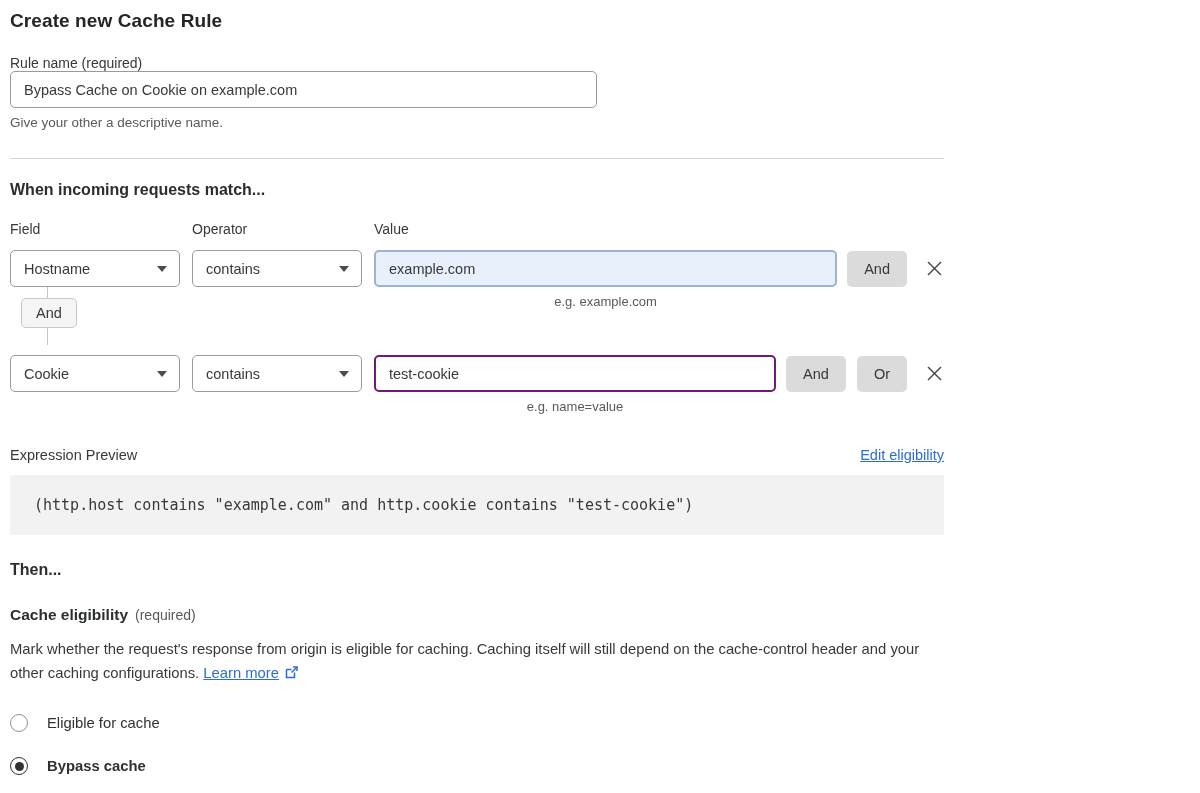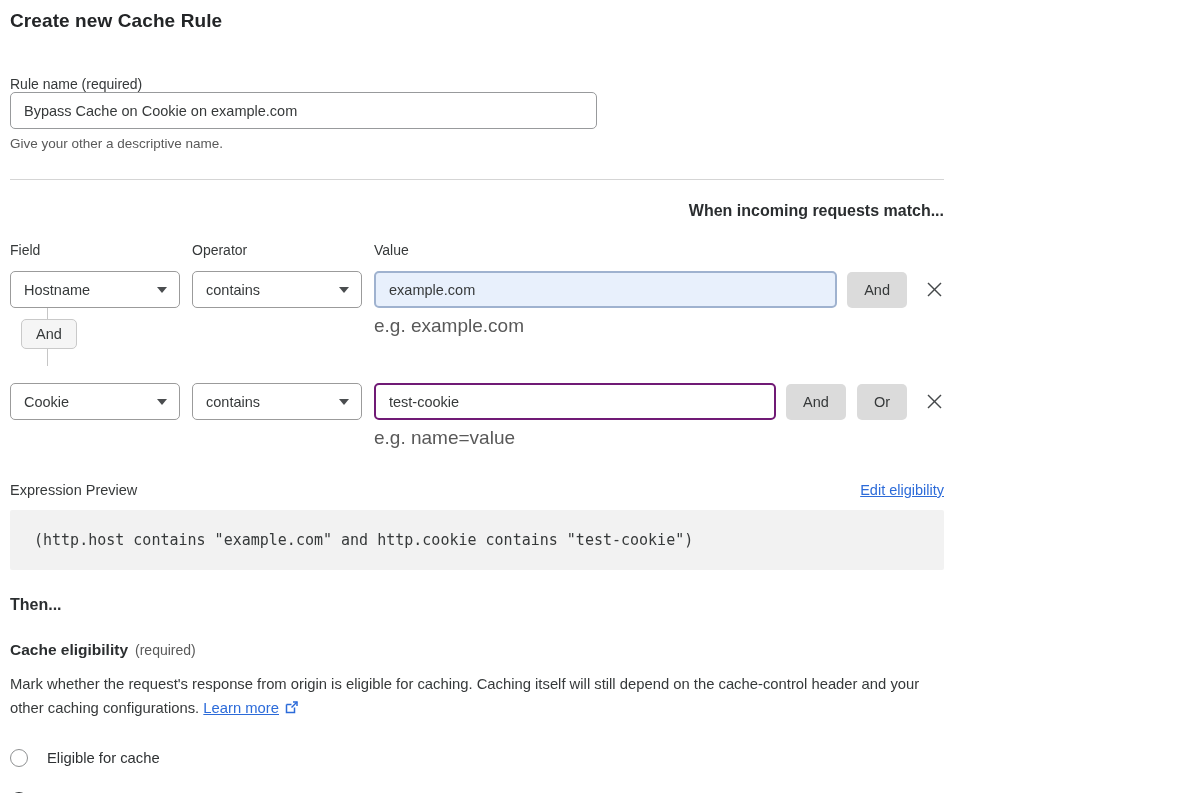--- a/index.html
+++ b/index.html
@@ -12,35 +12,35 @@
     -webkit-font-smoothing: antialiased;
   }
   .container { width: 960px; padding: 0 16px 0 10px; }
 
   .page-title {
     margin: 10px 0 0 0;
     font-size: 19px; font-weight: 700; color: #232527;
     letter-spacing: 0.1px;
   }
 
-  .field-label { margin-top: 44px; font-size: 14px; color: #36393a; }
+  .field-label { margin-top: 23px; font-size: 14px; color: #36393a; }
 
   .rule-name-input {
     display: block; 
     width: 587px; height: 37px;
     border: 1px solid #989a9c; border-radius: 5px;
     padding: 5px 13px; font-size: 14.5px; color: #36393a;
     font-family: "Liberation Sans", sans-serif;
     background: #fff; outline: none;
   }
   .helper-text { margin-top: 7px; font-size: 13.5px; color: #595959; }
 
   .divider { margin: 28px 0 0 0; border: none; border-top: 1px solid #d5d5d5; }
 
-  .section-heading { margin: 22px 0 0 0; font-size: 16px; font-weight: 700; color: #2b2e30; text-align: right; }
+  .section-heading { margin: 22px 0 0 0; font-size: 16px; font-weight: 700; color: #2b2e30; }
 
   .col-labels { display: flex; margin-top: 22px; font-size: 14px; color: #36393a; }
   .col-label-field { width: 182px; }
   .col-label-operator { width: 182px; }
   .col-label-value { flex: 1; }
 
   .match-rows { position: relative; margin-top: 13px; }
   .condition-row { display: flex; align-items: flex-start; }
   .row-2 { margin-top: 46px; }
 
@@ -60,21 +60,21 @@
 
   .value-col { flex: 1; margin-left: 12px; min-width: 0; }
   .value-input {
     width: 100%; height: 37px;
     border: 2px solid #701a75; border-radius: 5px;
     padding: 0 13px; font-size: 14.5px; color: #36393a;
     font-family: "Liberation Sans", sans-serif;
     background: #fff; outline: none;
   }
   .value-input.highlighted { background: #e8f0fc; border-color: #9fb2cf; }
-  .value-hint { margin-top: 7px; font-size: 19px; color: #595959; }
+  .value-hint { margin-top: 7px; font-size: 13px; color: #595959; text-align: center; }
 
   .btn-group { display: flex; margin-left: 10px; }
   .logic-btn {
     height: 36px; margin-top: 1px; padding: 0 17px;
     background: #dbdbdb; border: none; border-radius: 5px;
     font-size: 14.5px; color: #36393a;
     font-family: "Liberation Sans", sans-serif;
     cursor: pointer;
   }
   .logic-btn + .logic-btn { margin-left: 11px; }

